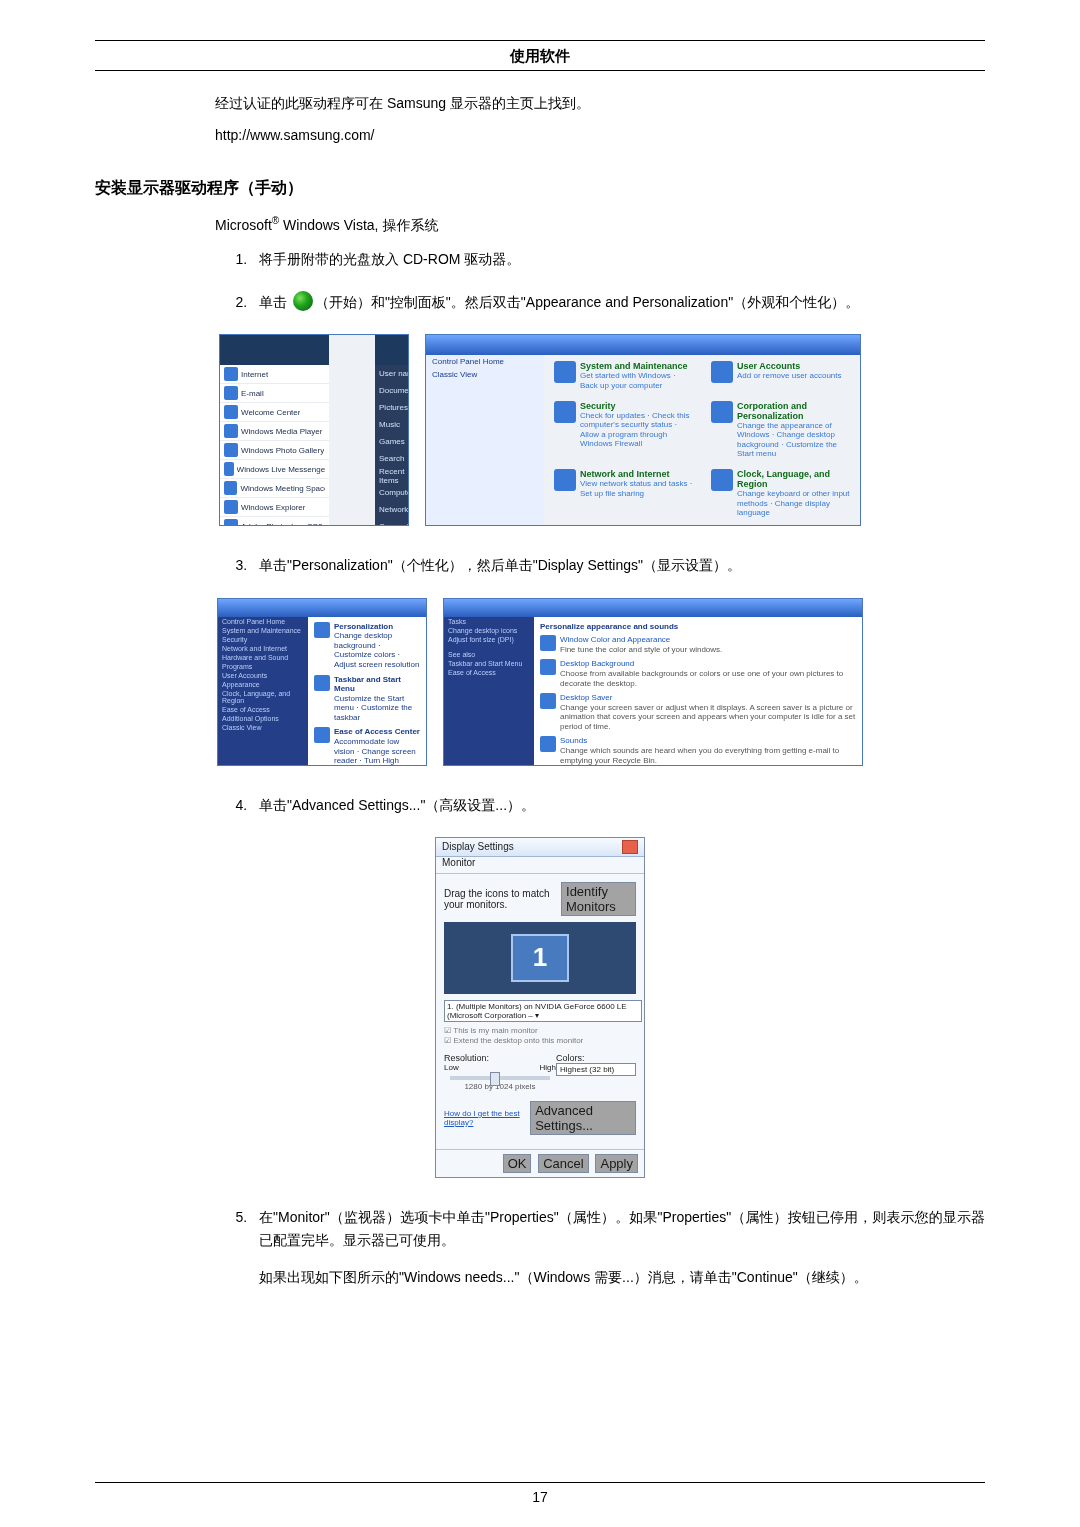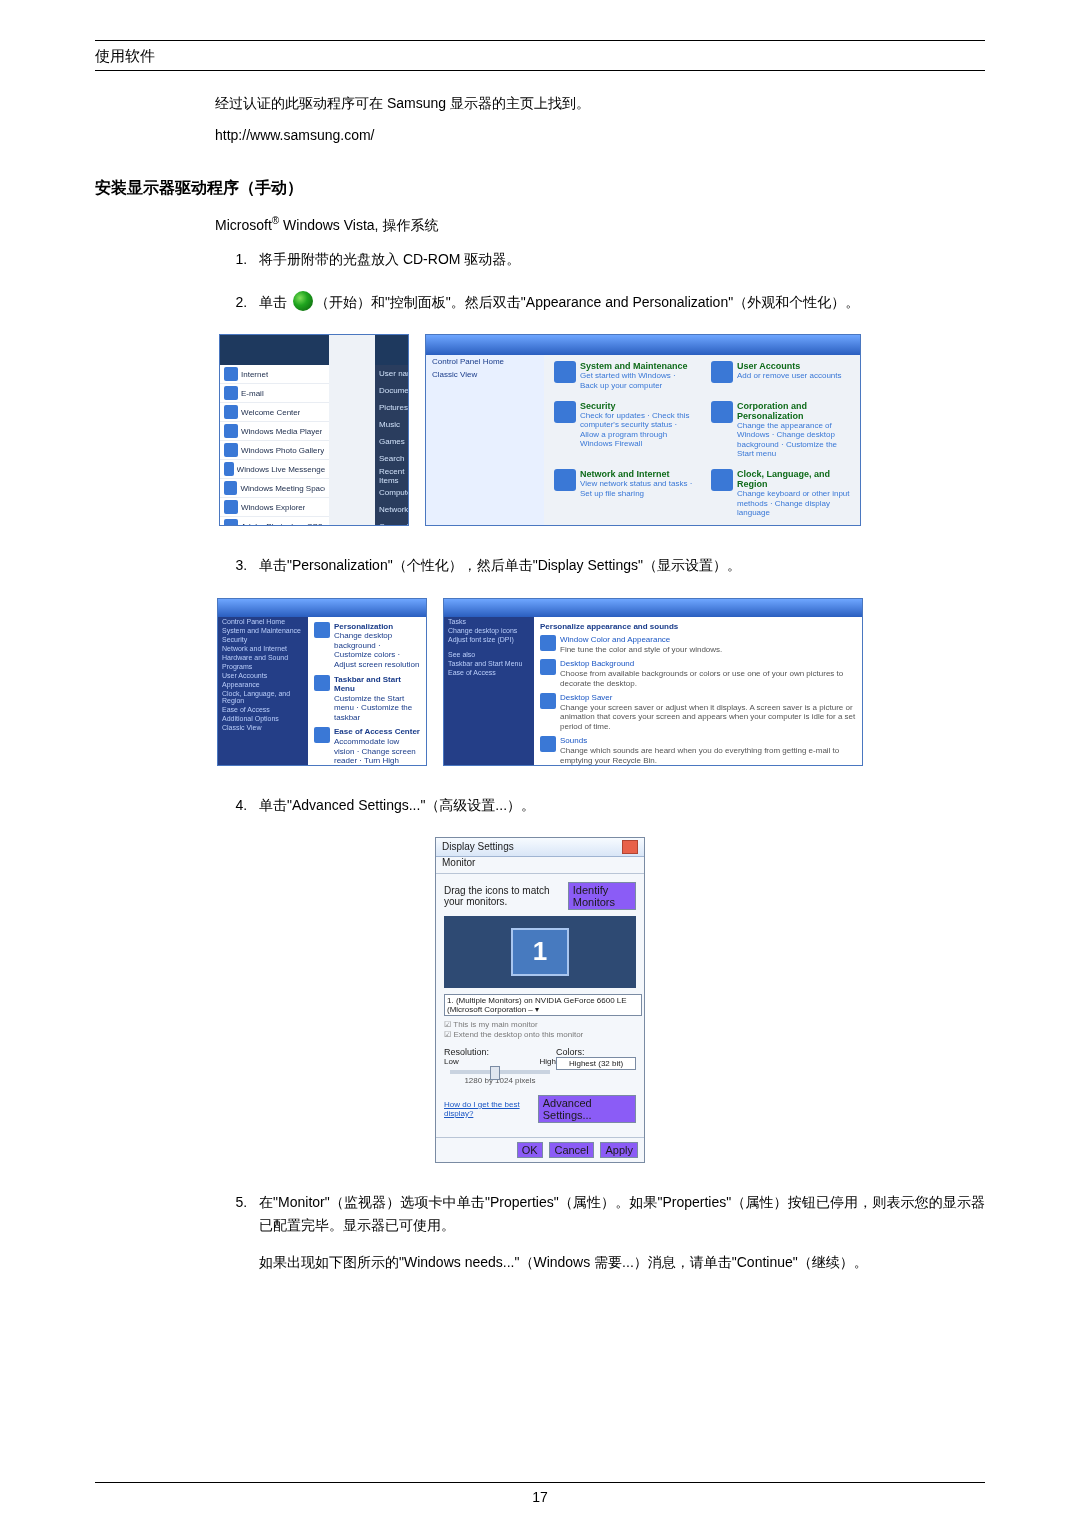--- a/index.html
+++ b/index.html
@@ -16,21 +16,22 @@
   box-sizing: border-box;
   padding: 40px 95px 20px 95px;
   position: relative;
 }
 .hdr-line {
   border: none;
   border-top: 1px solid #000;
   margin: 0;
 }
 .hdr-title {
-  font-weight: normal;
+  text-align: center;
+  font-weight: bold;
   font-size: 15px;
   margin: 6px 0 4px 0;
 }
 .body {
   margin-top: 22px;
 }
 .ind-block {
   margin-left: 120px;
   margin-right: 20px;
 }
@@ -162,22 +163,22 @@
 .dlg-tab {
   height: 16px;
   padding: 0 6px;
   font-size: 10px;
   border-bottom: 1px solid #b9c5d6;
 }
 .dlg-body { padding: 8px; }
 .dlg-row { display: flex; justify-content: space-between; align-items: center; margin-bottom: 6px; }
 .dlg-btn {
   border: 1px solid #7a8ba3;
-  background: #8b5cf6;
-  font-size: 11px;
+  background: #a3a3a3;
+  font-size: 13px;
   padding: 1px 4px;
 }
 .mon-area {
   height: 72px;
   background: #2e4a73;
   display: flex;
   align-items: center;
   justify-content: center;
   margin-bottom: 6px;
 }
@@ -209,21 +210,20 @@
 .link-blue { color: #1a56c4; font-size: 8px; text-decoration: underline; }
 .dlg-foot { text-align: right; border-top: 1px solid #b9c5d6; padding: 6px; }
 .dlg-foot .dlg-btn { margin-left: 4px; }
 .combo {
   border: 1px solid #7a8ba3;
   background: #fff;
   font-size: 8px;
   padding: 1px 3px;
   display: inline-block;
   width: 72px;
-  text-align: center;
 }
 
 .ftr {
   position: absolute;
   left: 95px; right: 95px; bottom: 22px;
   text-align: center;
   font-size: 14px;
 }
 .ftr-line {
   border: none;

